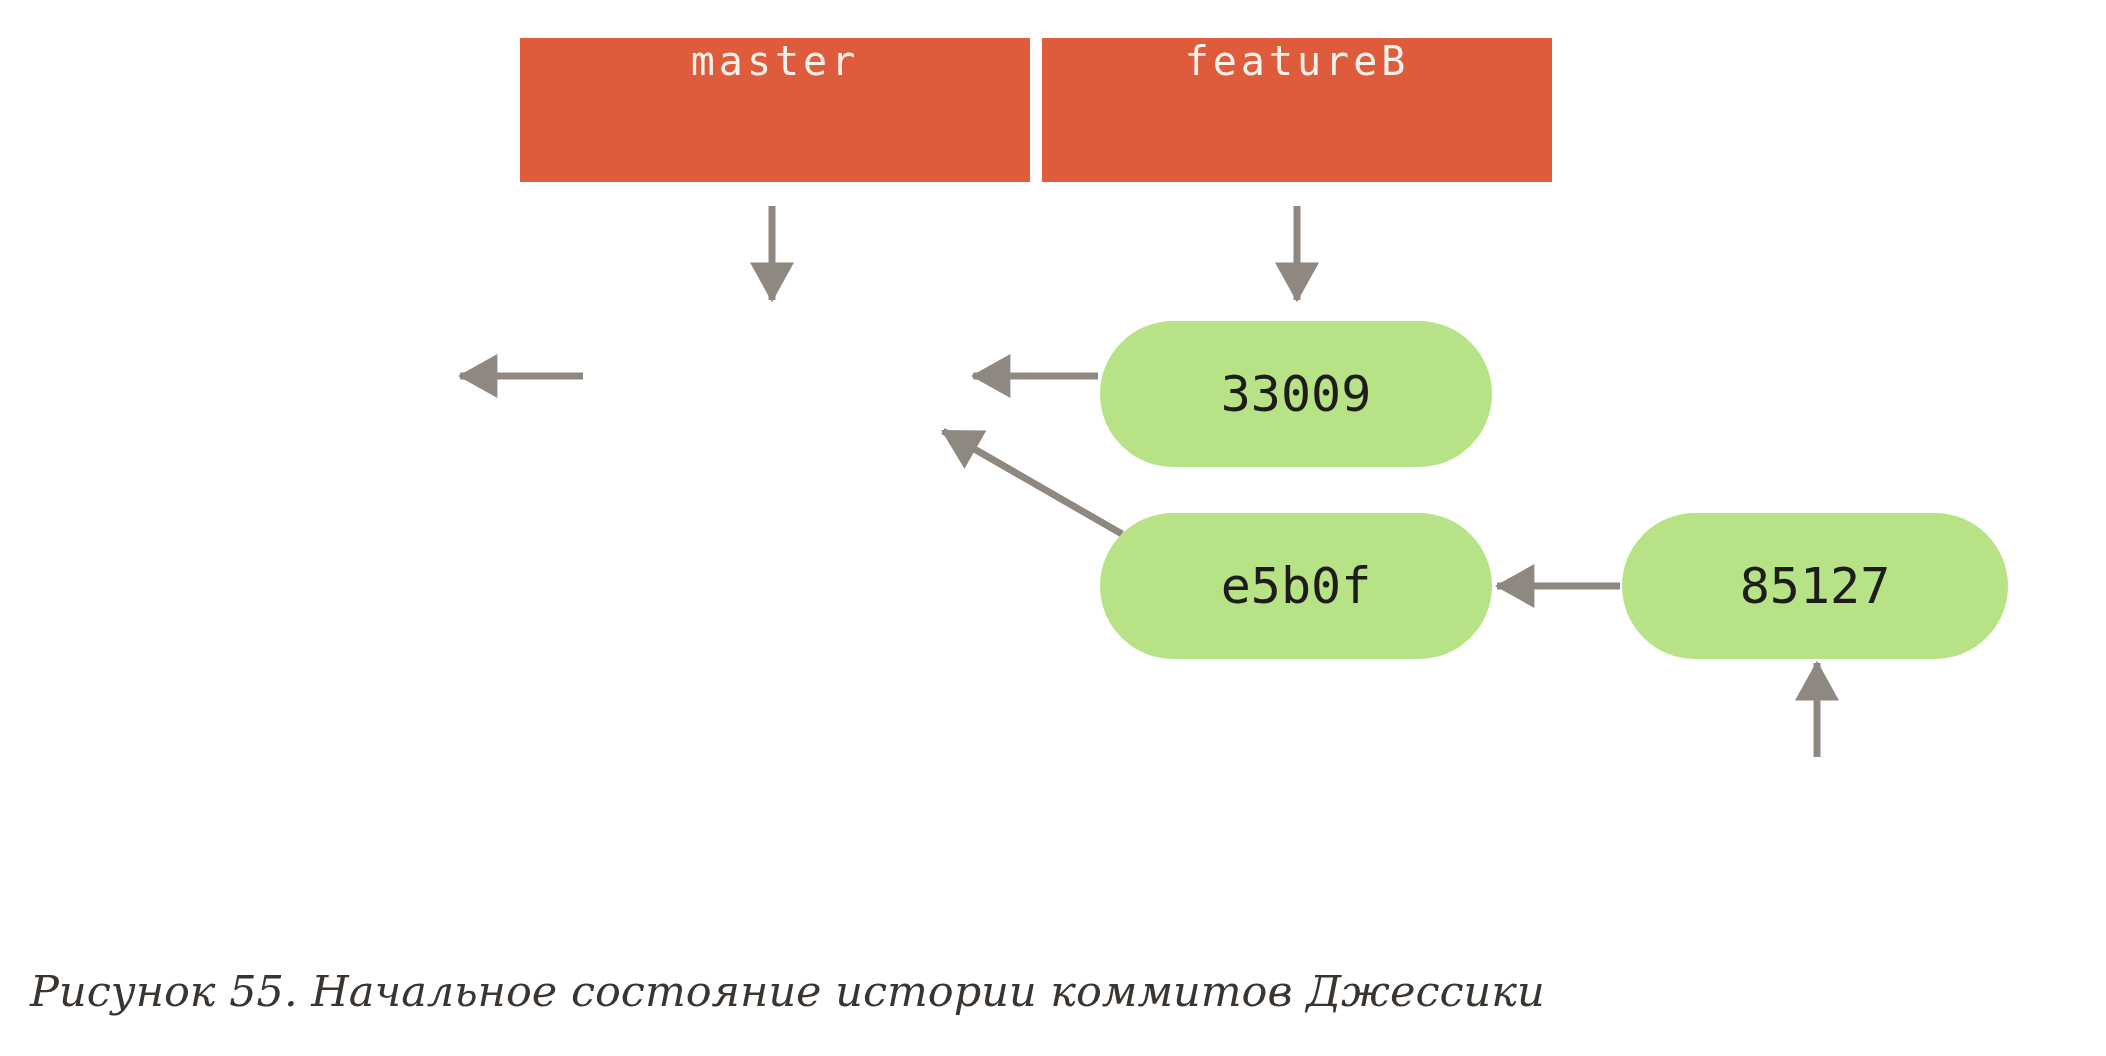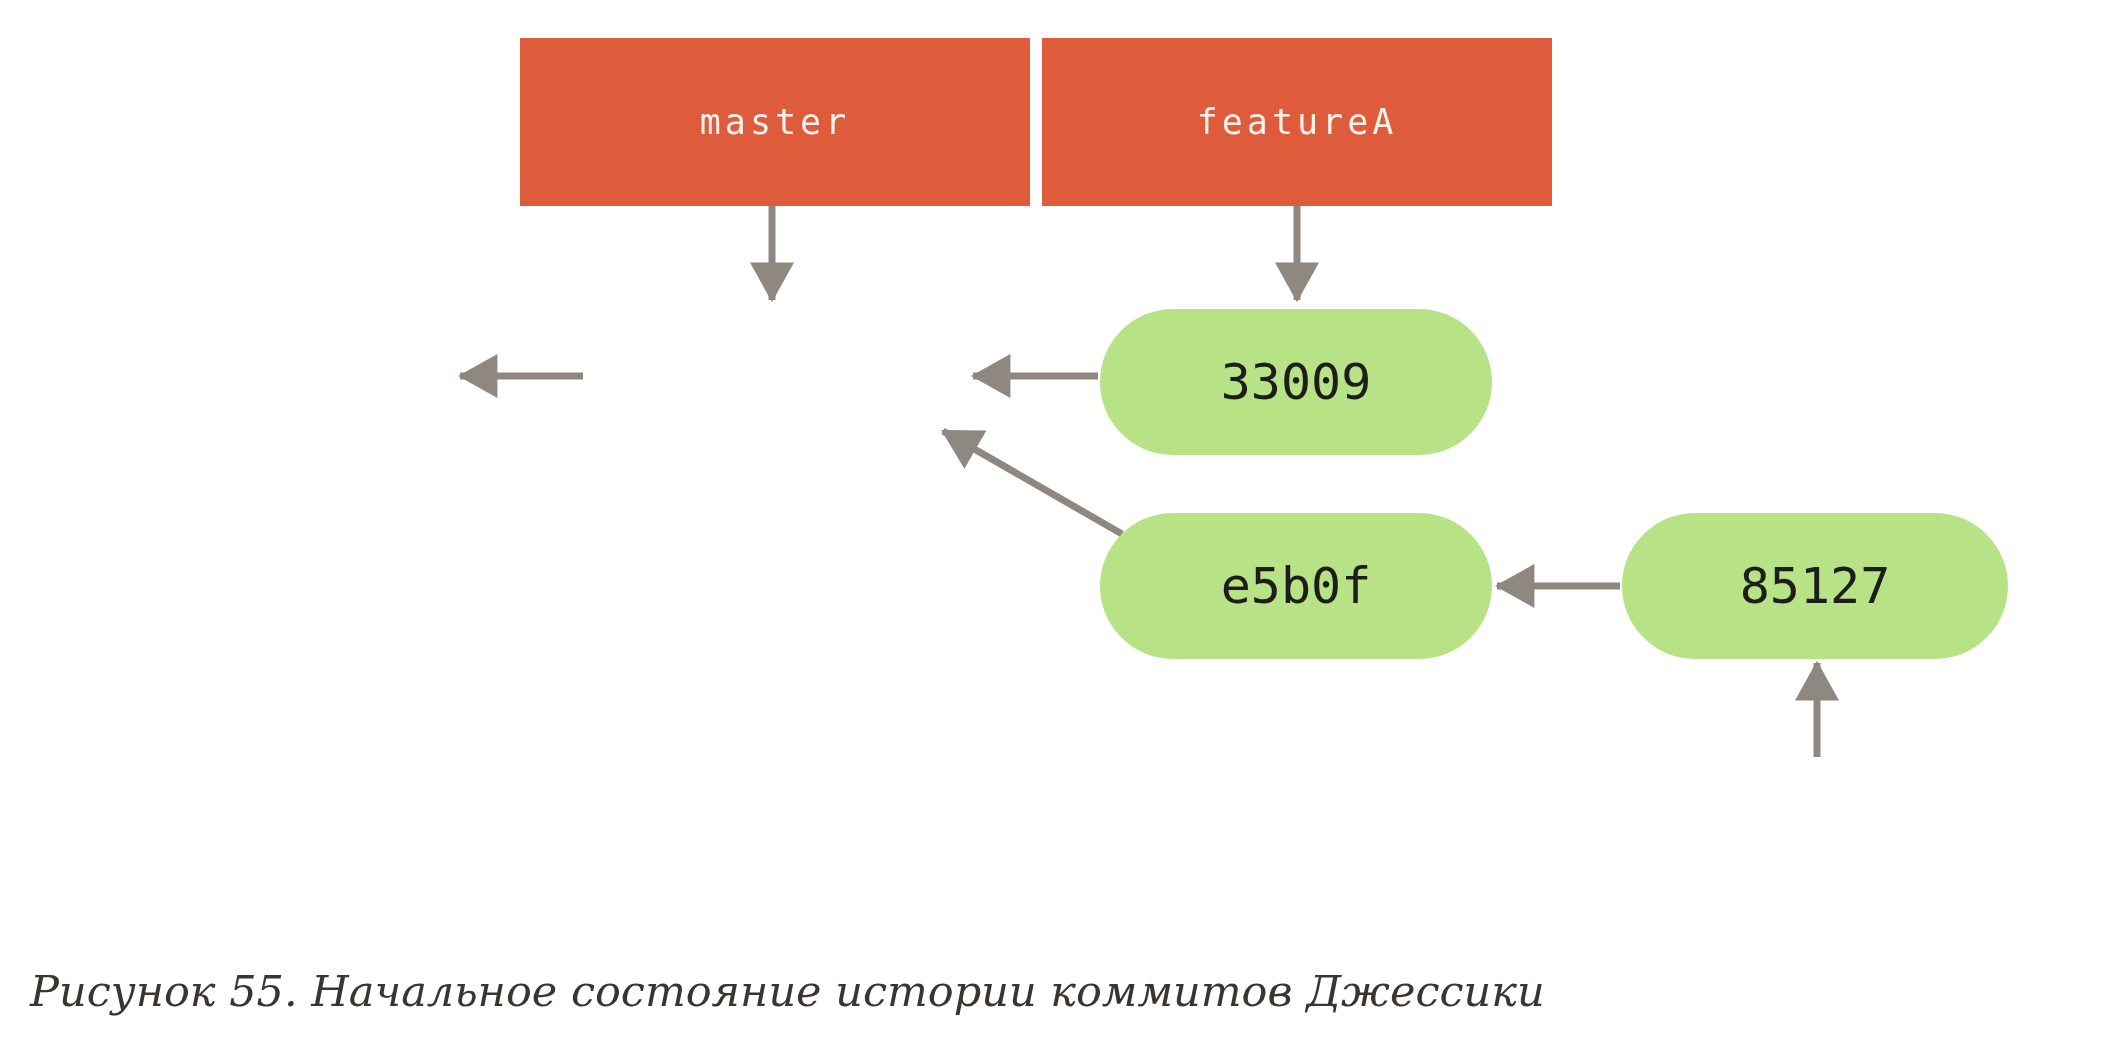--- a/index.html
+++ b/index.html
@@ -36,27 +36,26 @@
   .edge {
     stroke: var(--arrow);
     stroke-width: 7;
     fill: none;
   }
   .arrowhead {
     fill: var(--arrow);
   }
   .branch {
     position: absolute;
-    height: 168px;
+    height: 144px;
     background: var(--branch-bg);
     display: flex;
-    align-items: center;
     justify-content: center;
     color: var(--branch-text);
-    font-size: 35px;
+    font-size: 40px;
     letter-spacing: 4px;
   }
   .commit {
     position: absolute;
     height: 146px;
     border-radius: 73px;
     display: flex;
     align-items: center;
     justify-content: center;
     color: var(--commit-text);
@@ -73,21 +72,21 @@
     font-size: 43px;
     color: var(--caption-text);
     white-space: nowrap;
   }
   
   #branch-master   { left: 520px;  top: 38px;  width: 510px; }
   #branch-featureA { left: 1042px; top: 38px;  width: 510px; }
   #branch-featureB { left: 1564px; top: 758px; width: 506px; }
   #commit-4b078 { left: 62px;   top: 303px; width: 392px; }
   #commit-1edee { left: 585px;  top: 303px; width: 384px; }
-  #commit-33009 { left: 1100px; top: 309px; width: 392px; }
+  #commit-33009 { left: 1100px; top: 321px; width: 392px; }
   #commit-e5b0f { left: 1100px; top: 513px; width: 392px; }
   #commit-85127 { left: 1622px; top: 513px; width: 386px; }
 </style>
 </head>
 <body>
 
 <div class="canvas">
 
   <svg class="edges" viewBox="0 0 2106 1056" xmlns="http://www.w3.org/2000/svg">
     <defs>
@@ -101,21 +100,21 @@
     <line class="edge" x1="1098" y1="376" x2="973" y2="376" marker-end="url(#ah)"></line>
     <line class="edge" x1="1620" y1="586" x2="1497" y2="586" marker-end="url(#ah)"></line>
     <line class="edge" x1="1122" y1="534" x2="943" y2="431" marker-end="url(#ah)"></line>
     <line class="edge" x1="1817" y1="757" x2="1817" y2="663" marker-end="url(#ah)"></line>
   </svg>
 
   <div class="branch" id="branch-master">
     <span>master</span>
   </div>
   <div class="branch" id="branch-featureA">
-    <span>featureA</span>
+    <span>featureB</span>
   </div>
 
   <div class="commit green" id="commit-33009">
     <span>33009</span>
   </div>
   <div class="commit green" id="commit-e5b0f">
     <span>e5b0f</span>
   </div>
   <div class="commit green" id="commit-85127">
     <span>85127</span>

